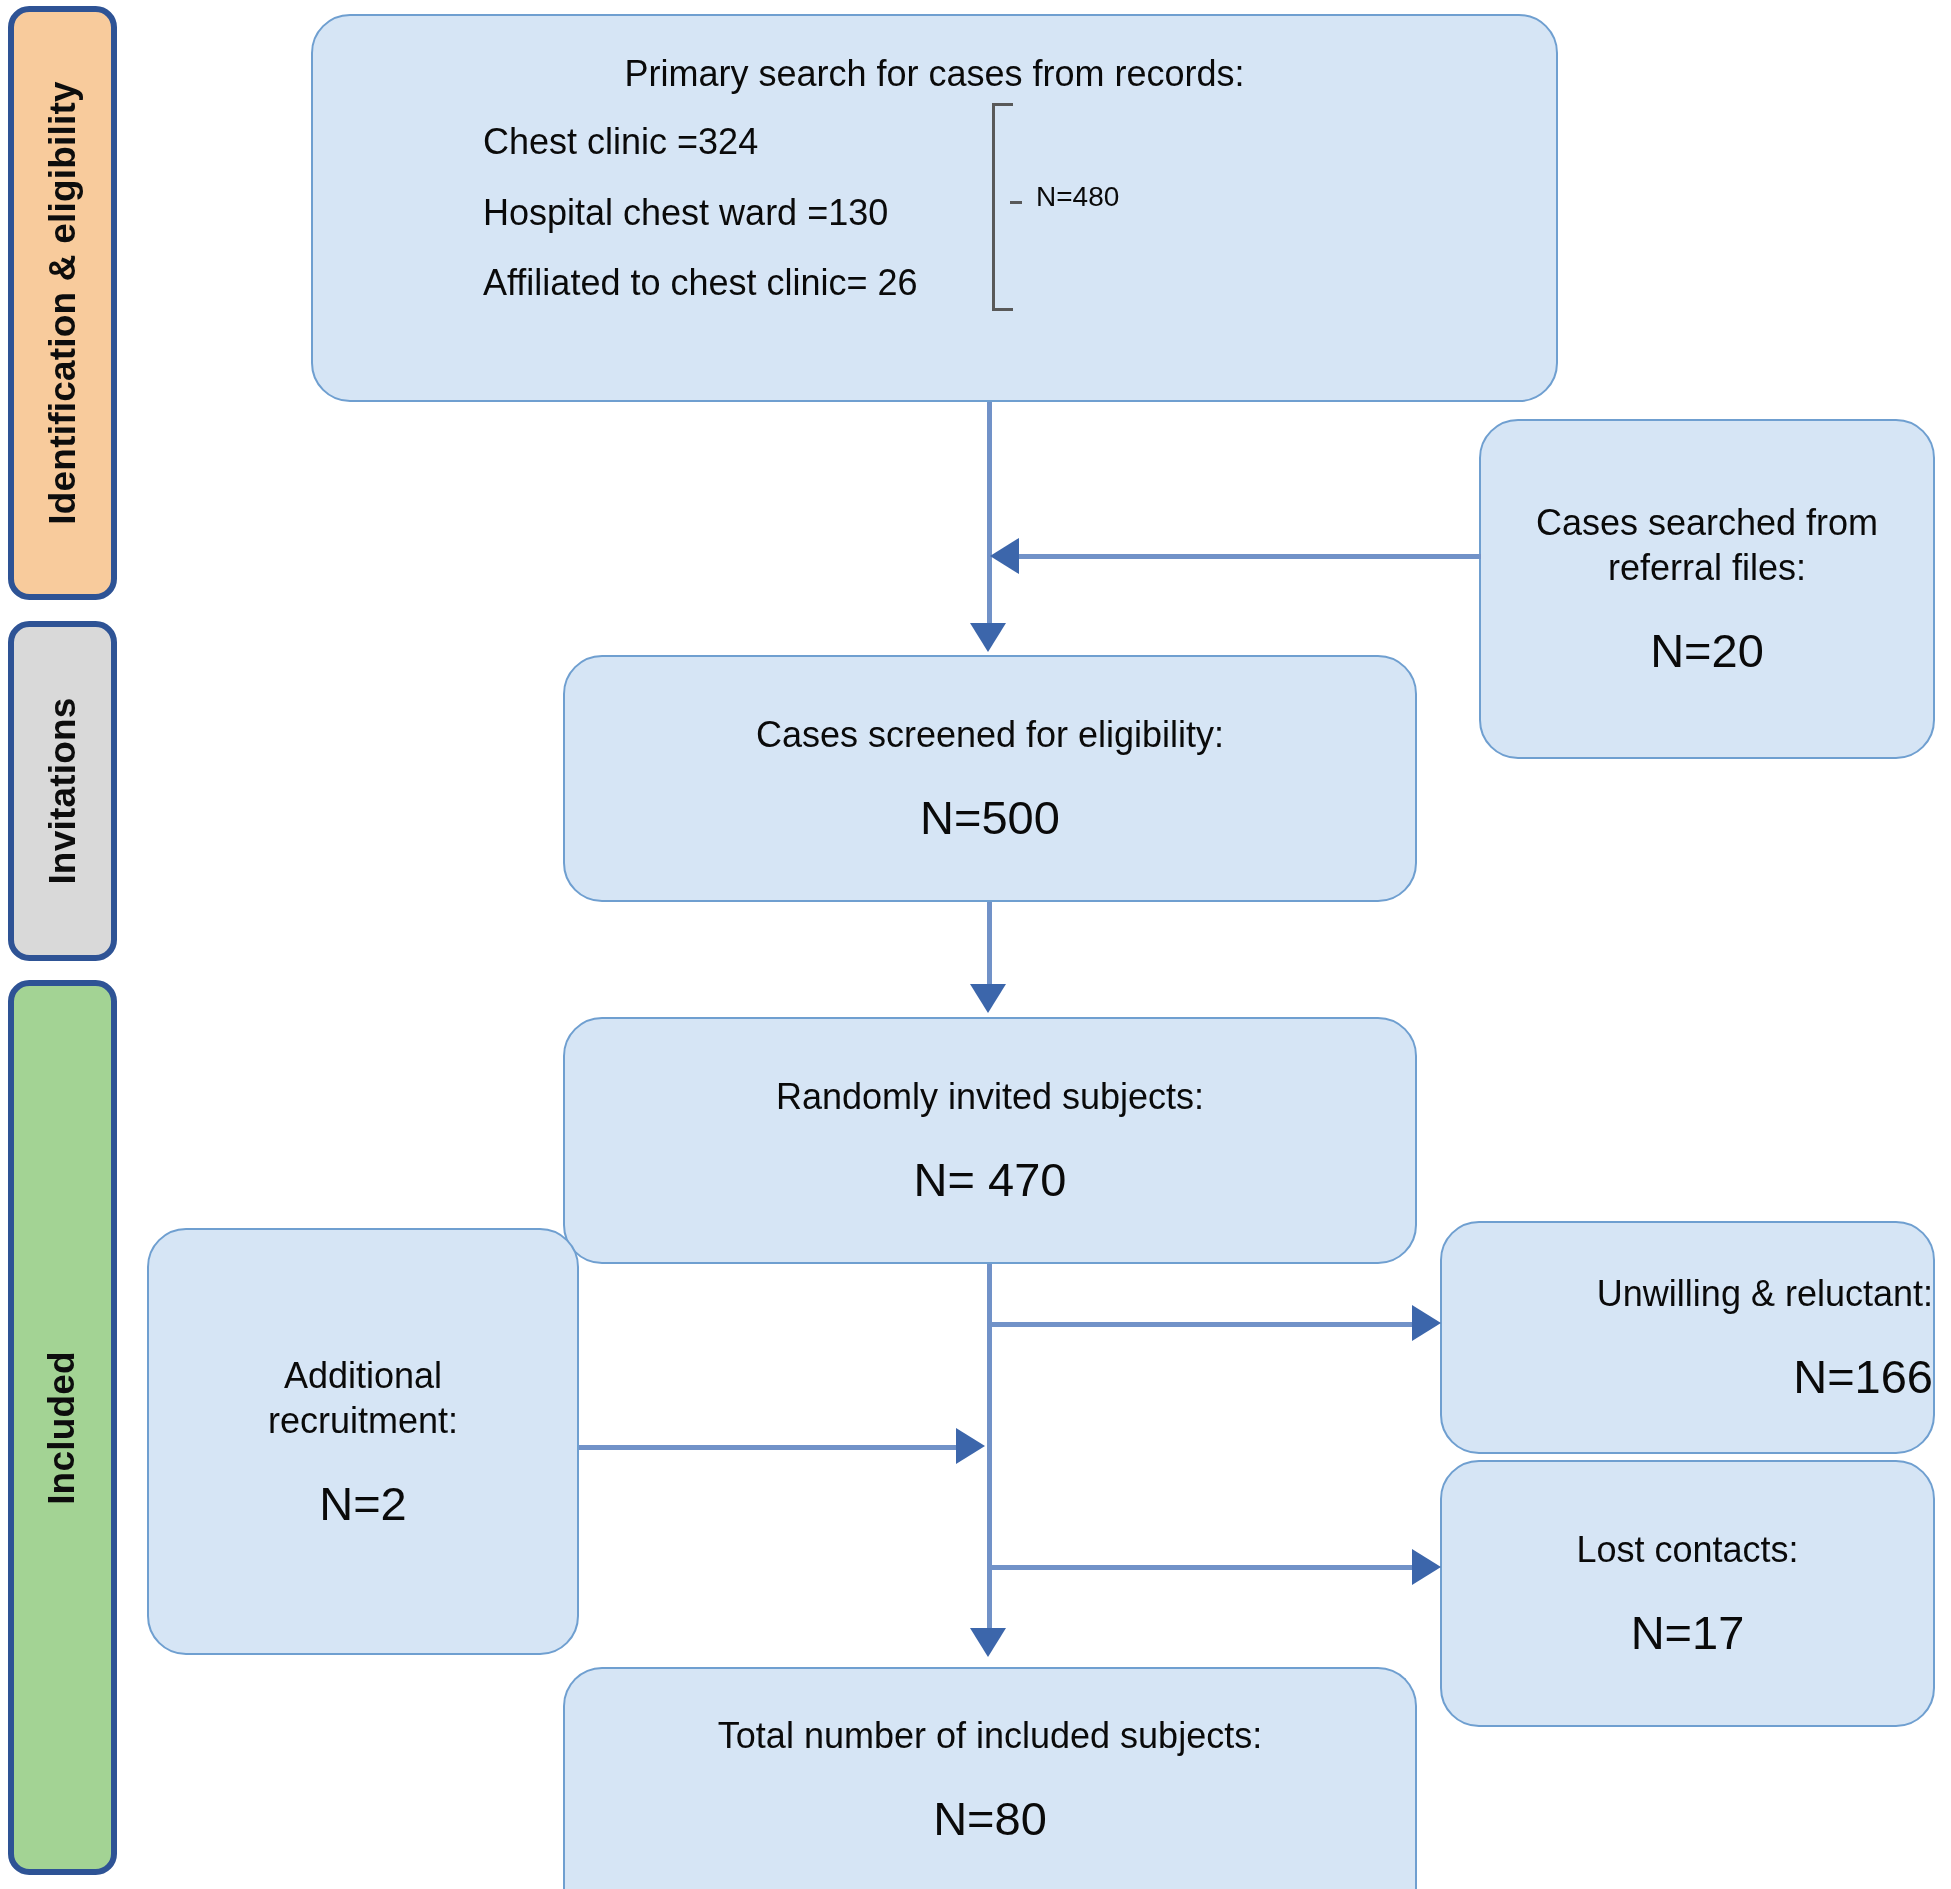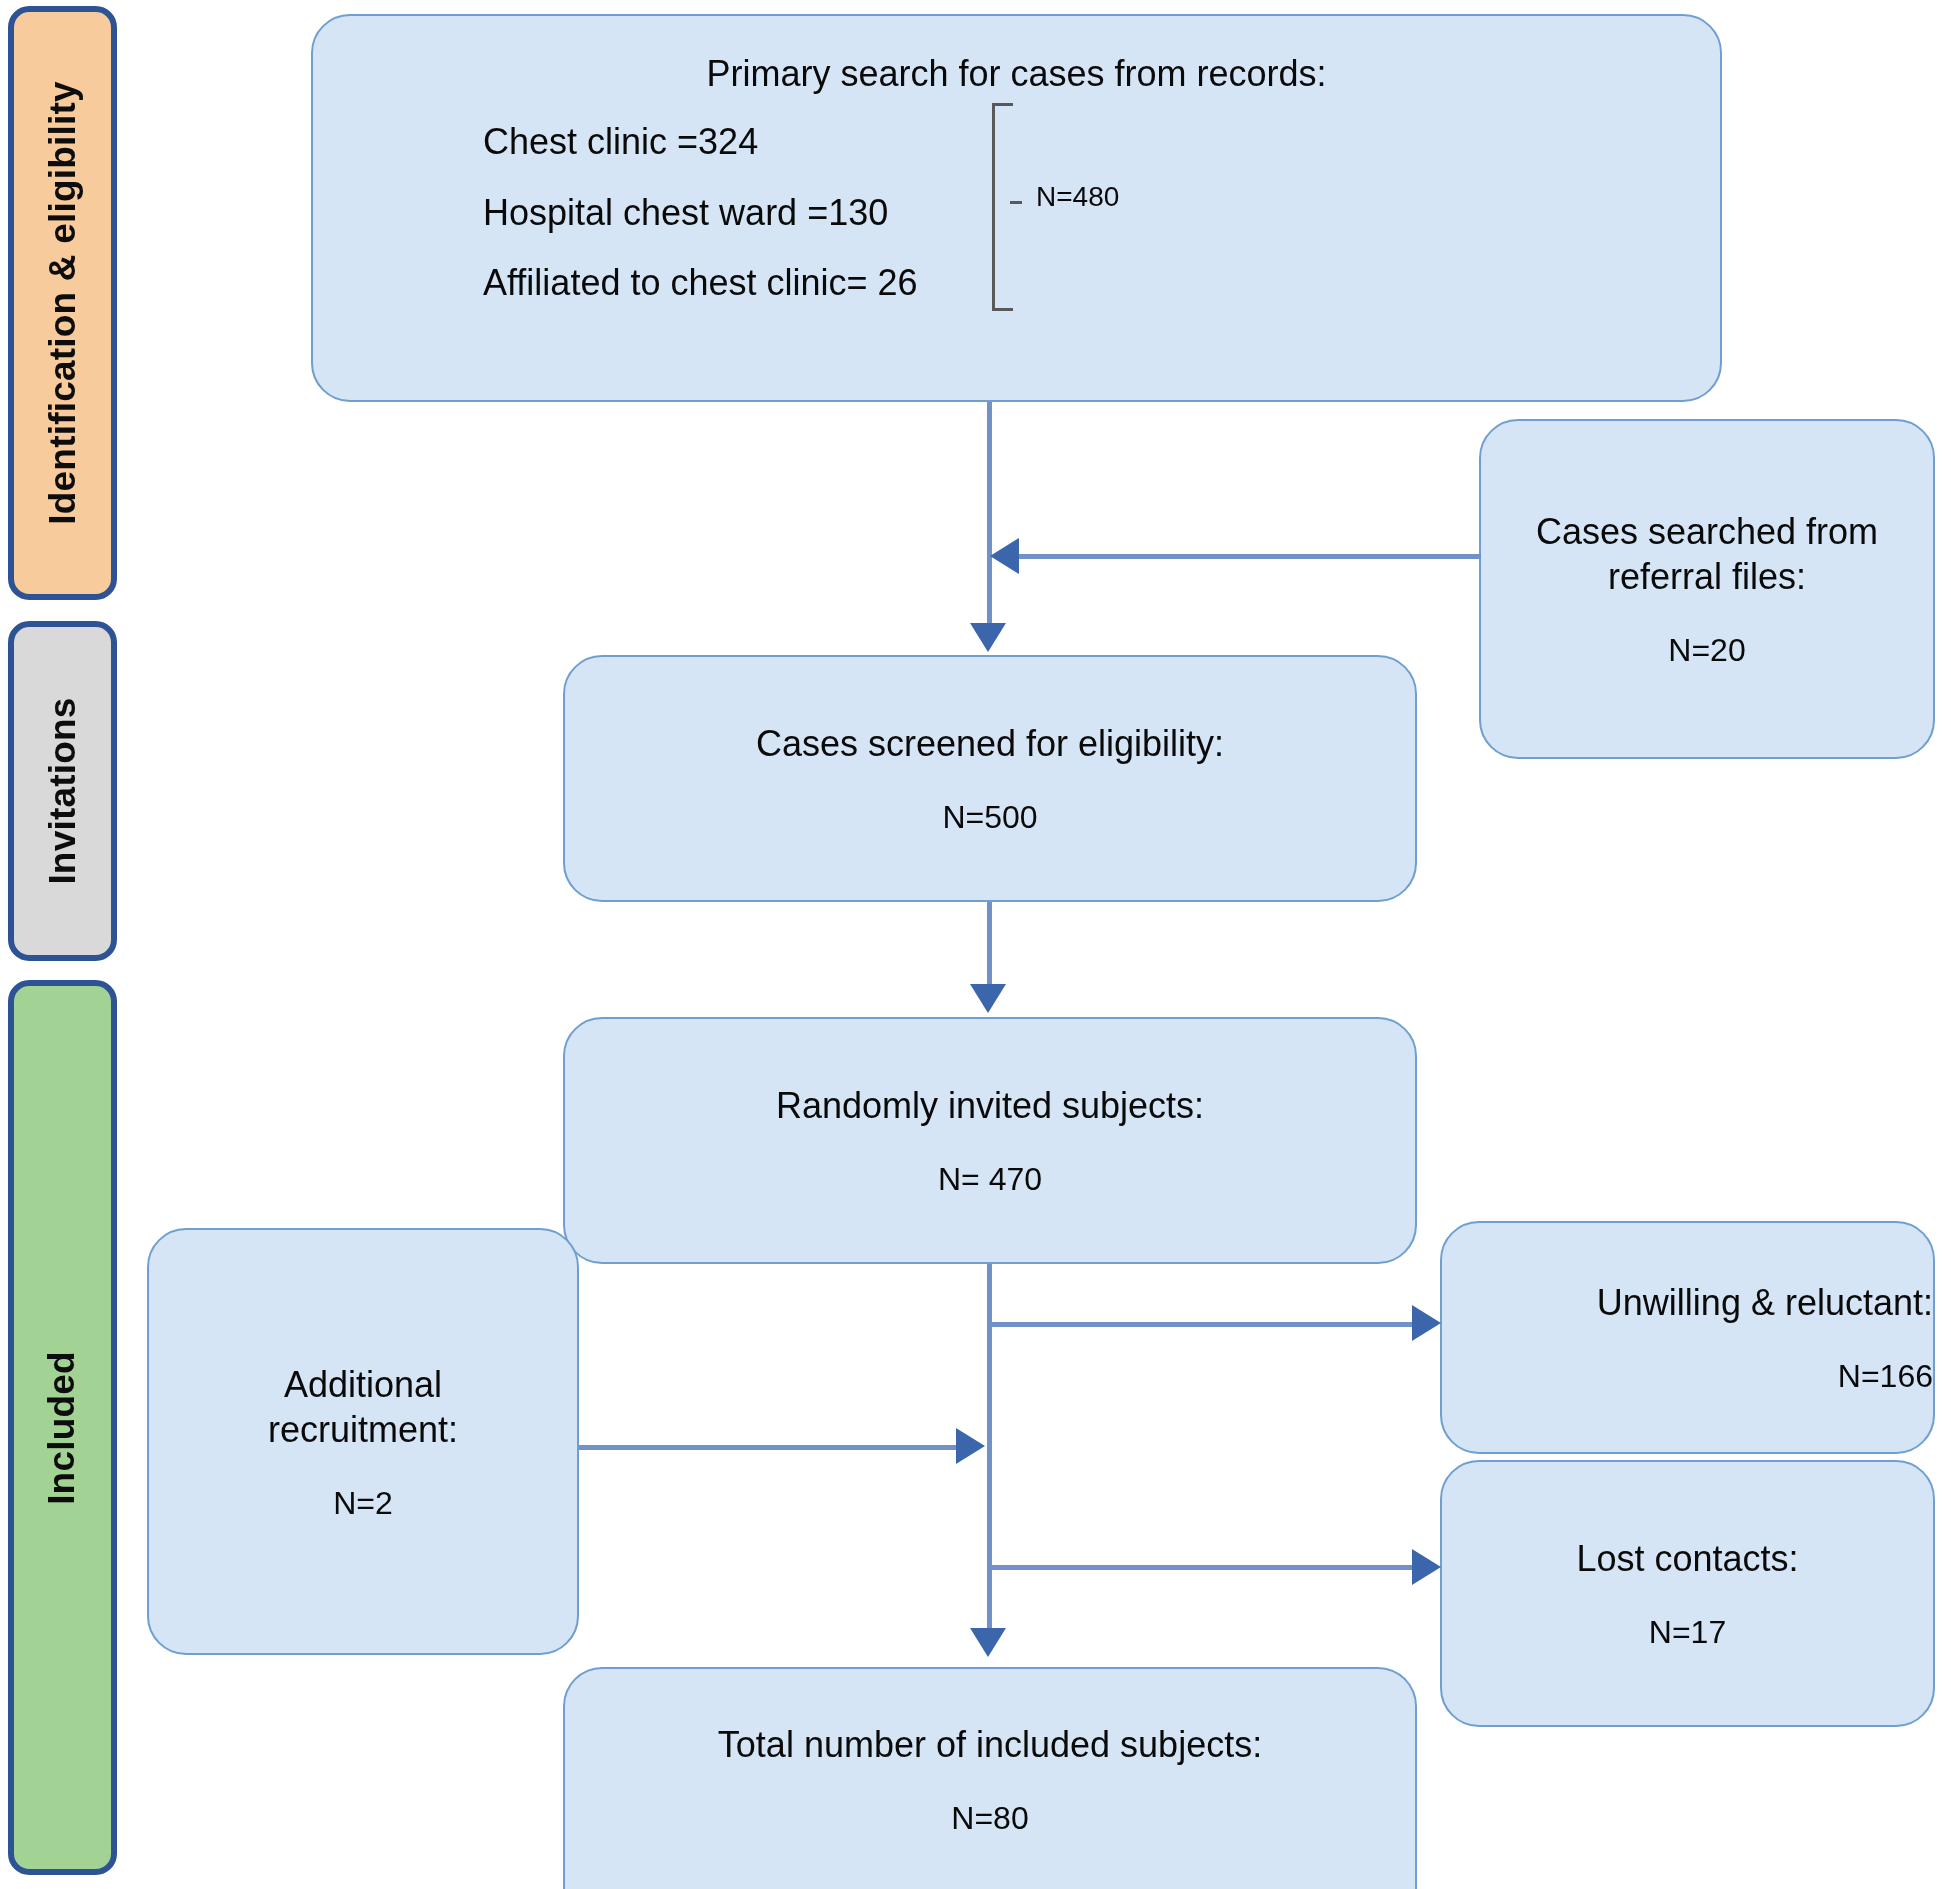--- a/index.html
+++ b/index.html
@@ -52,21 +52,21 @@
     justify-content: center;
     color: #0a0a0a;
     text-align: center;
   }
   .flow-box .title {
     font-size: 36px;
     line-height: 1.25;
     font-weight: normal;
   }
   .flow-box .count {
-    font-size: 32px;
+    font-size: 47px;
     margin-top: 33px;
   }
 
   
   #box-primary-search {
     display: block;
     padding: 0;
   }
   #box-primary-search .top-title {
     position: absolute;
@@ -151,21 +151,21 @@
   </div>
 
   <div class="stage-tab" id="stage-invitations" style="left:7.8px; top:621px; width:109px; height:340px; background:#d9d9d9;">
     <span class="stage-label">Invitations</span>
   </div>
 
   <div class="stage-tab" id="stage-included" style="left:7.8px; top:980px; width:109px; height:895px; background:#a3d394;">
     <span class="stage-label">Included</span>
   </div>
 
-  <div class="flow-box" id="box-primary-search" style="left:311px; top:13.6px; width:1411px; height:388px;">
+  <div class="flow-box" id="box-primary-search" style="left:311px; top:13.6px; width:1247px; height:388px;">
 
     <div class="top-title">Primary search for cases from records:</div>
 
     <div class="src-line src-0">Chest clinic =324</div>
     <div class="src-line src-1">Hospital chest ward =130</div>
     <div class="src-line src-2">Affiliated to chest clinic= 26</div>
 
     <div class="brace"></div>
     <div class="brace-tick"></div>
     <div class="brace-total">N=480</div>

